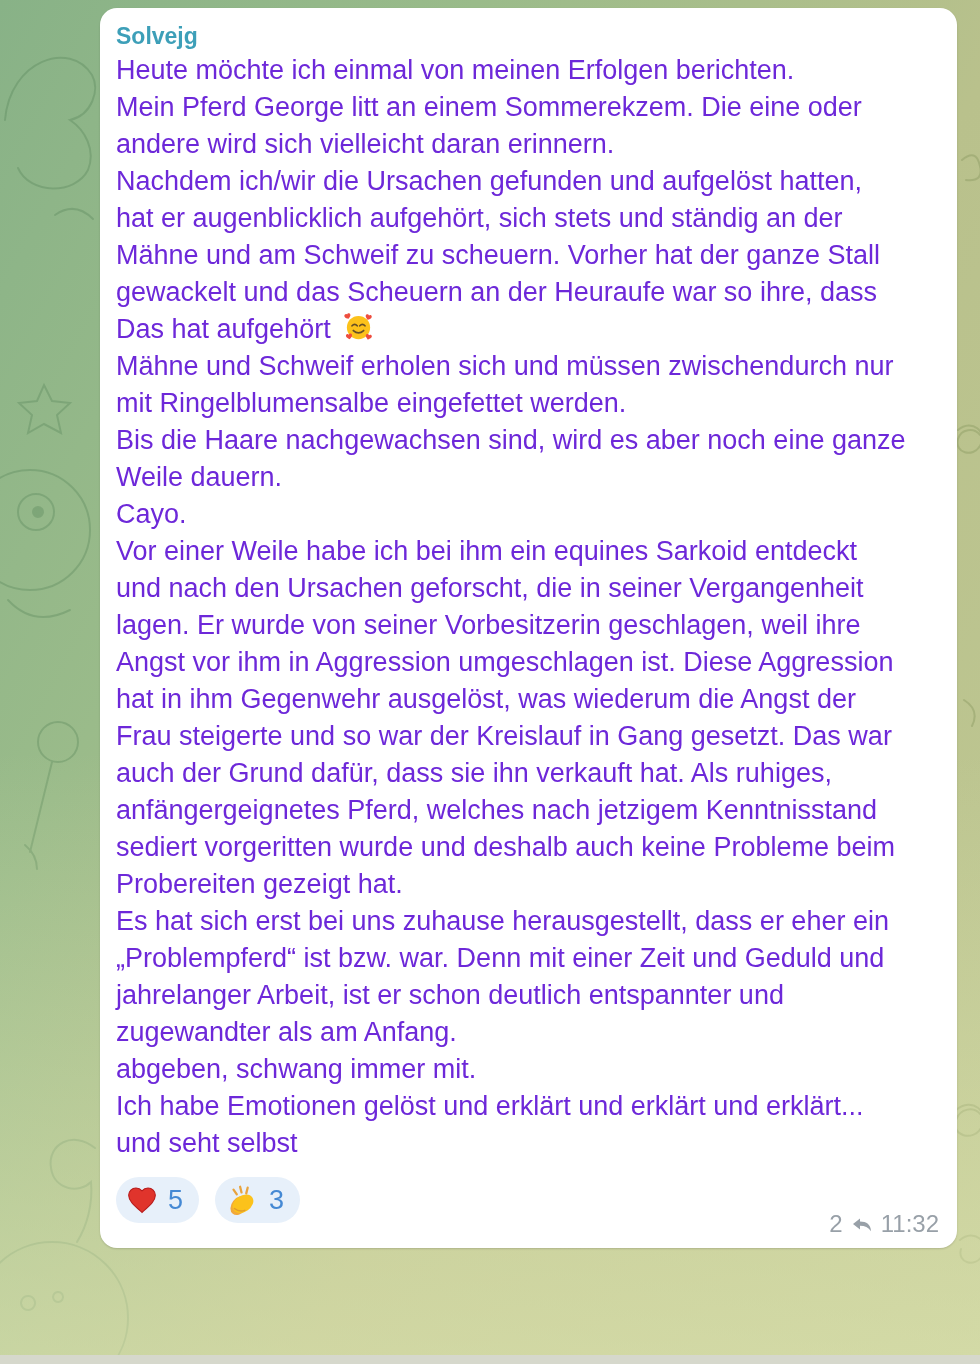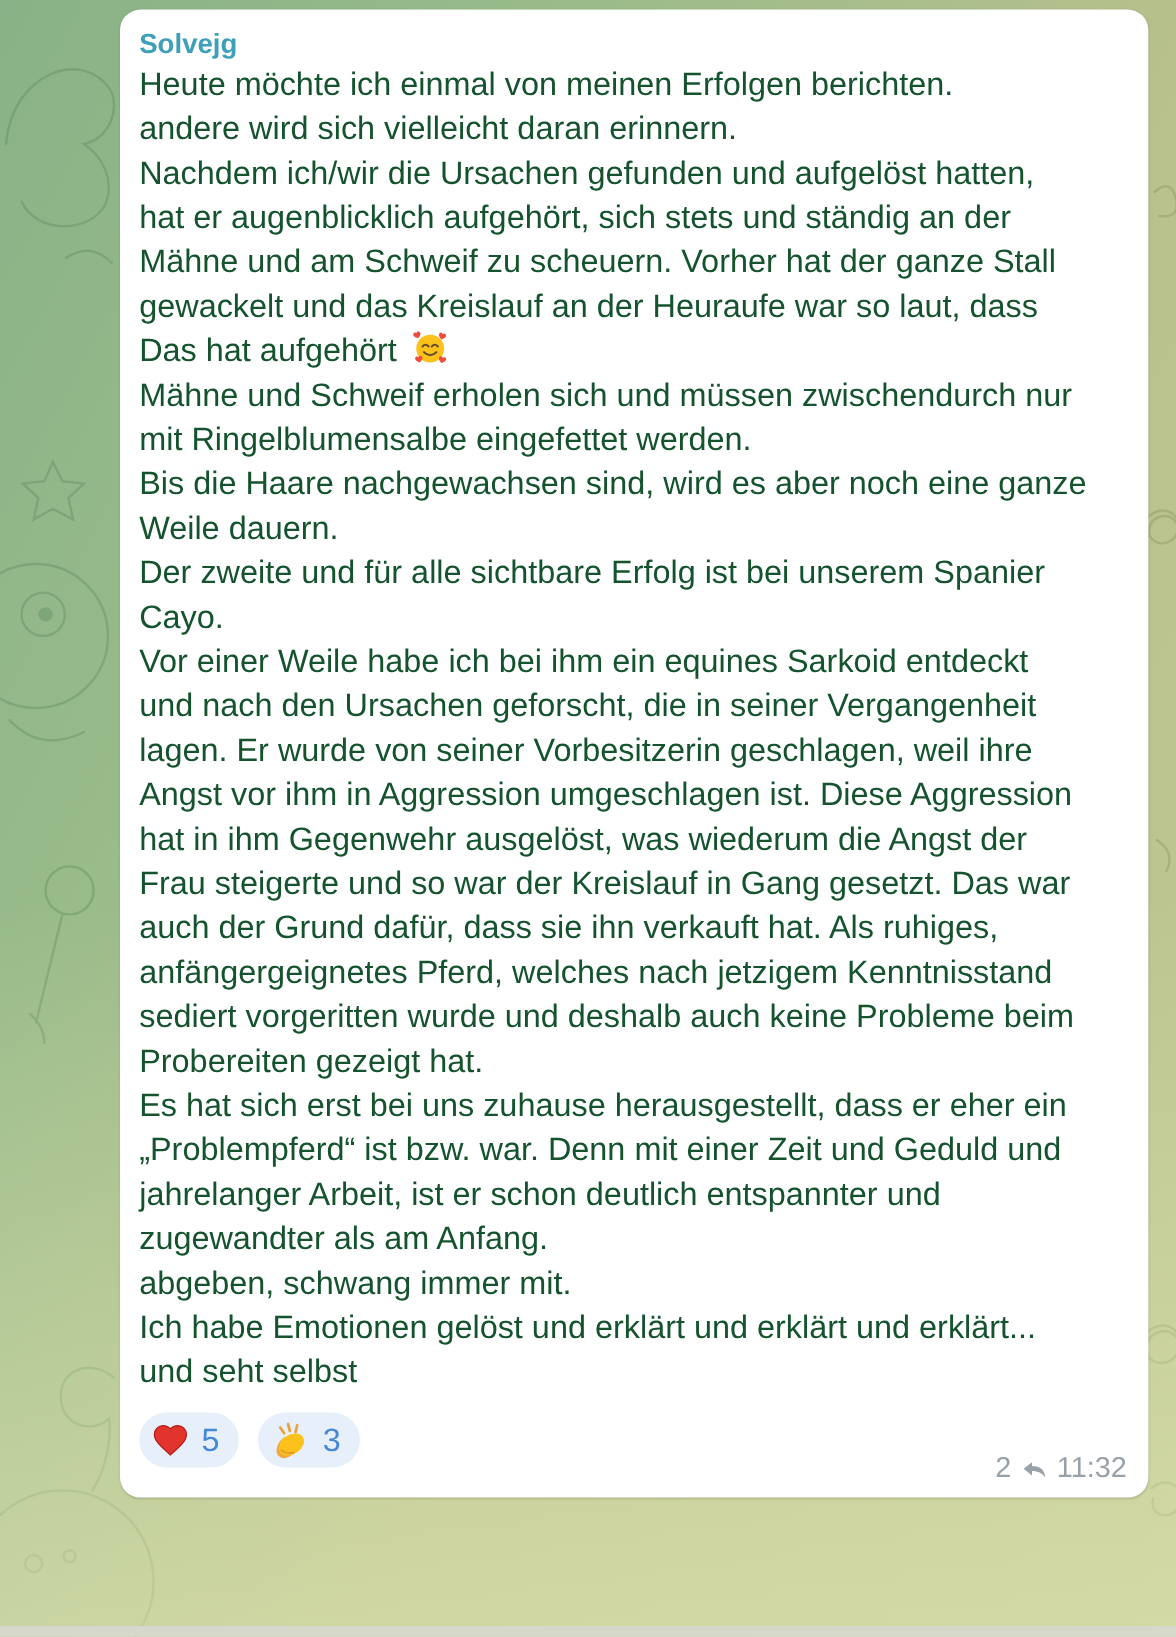--- a/index.html
+++ b/index.html
@@ -16,21 +16,21 @@
   .bubble{
     position:absolute;left:100px;top:8px;width:857px;height:1240px;
     background:#ffffff;border-radius:17px;
     box-shadow:0 1px 2px rgba(0,0,0,.15);
     box-sizing:border-box;padding:12px 20px 10px 16px;
   }
   .sender{
     font-size:23px;font-weight:700;color:#3d9fb8;line-height:32px;
     cursor:pointer;display:inline-block;
   }
-  .message{font-size:27px;line-height:37px;color:#14532d;}
+  .message{font-size:27px;line-height:37px;color:#6d28d9;}
   .msg-line{white-space:nowrap;}
   .msg-line .inline-emoji{vertical-align:-5px;margin-left:5px;}
   .reactions{display:flex;gap:16px;margin-top:15px;align-items:center;}
   .reaction-pill{
     display:inline-flex;align-items:center;gap:10px;
     background:#e7f0fa;border-radius:23px;height:46px;
     padding:0 16px 0 10px;cursor:pointer;
   }
   .reaction-count{color:#4589d4;font-size:27px;font-weight:500;}
   .meta{
@@ -70,44 +70,44 @@
     <path d="M960 1240 c 14 -12 30 2 22 16 c -7 12 -25 7 -21 -7"></path>
   </g>
 </svg>
 <div class="bg-lighten"></div>
 
 <div class="bubble">
   <div class="sender">Solvejg</div>
 
   <div class="message" id="message-lines">
       <div class="msg-line"><span>Heute möchte ich einmal von meinen Erfolgen berichten.</span></div>
+      <div class="msg-line"><span>Mein Pferd George litt an einem Sommerekzem. Die eine oder</span></div>
       <div class="msg-line"><span>andere wird sich vielleicht daran erinnern.</span></div>
       <div class="msg-line"><span>Nachdem ich/wir die Ursachen gefunden und aufgelöst hatten,</span></div>
       <div class="msg-line"><span>hat er augenblicklich aufgehört, sich stets und ständig an der</span></div>
       <div class="msg-line"><span>Mähne und am Schweif zu scheuern. Vorher hat der ganze Stall</span></div>
-      <div class="msg-line"><span>gewackelt und das Kreislauf an der Heuraufe war so laut, dass</span></div>
+      <div class="msg-line"><span>gewackelt und das Scheuern an der Heuraufe war so ihre, dass</span></div>
       <div class="msg-line"><span>Das hat aufgehört</span>
   <svg class="inline-emoji" width="31" height="31" viewBox="0 0 36 36">
     <circle cx="18" cy="18" r="13.5" fill="#fcc21b"></circle>
     <path d="M10.5 16 q3 -3.4 6 0" fill="none" stroke="#664f27" stroke-width="2" stroke-linecap="round"></path>
     <path d="M19.5 16 q3 -3.4 6 0" fill="none" stroke="#664f27" stroke-width="2" stroke-linecap="round"></path>
     <path d="M12 21.5 q6 5.5 12 0" fill="none" stroke="#664f27" stroke-width="2" stroke-linecap="round"></path>
     <g fill="#ee4d3e">
       <path transform="translate(1 3) rotate(-18)" d="M0 2.2 C0 .9 1 .1 2 .1 c.7 0 1.3.4 1.6 1 .3-.6.9-1 1.6-1 1 0 2 .8 2 2.1 0 1.8-2.4 3.3-3.6 4.2 C2.4 5.5 0 4 0 2.2 Z"></path>
       <path transform="translate(27 2) rotate(16)" d="M0 2.2 C0 .9 1 .1 2 .1 c.7 0 1.3.4 1.6 1 .3-.6.9-1 1.6-1 1 0 2 .8 2 2.1 0 1.8-2.4 3.3-3.6 4.2 C2.4 5.5 0 4 0 2.2 Z"></path>
       <path transform="translate(3 26) rotate(-12)" d="M0 2.2 C0 .9 1 .1 2 .1 c.7 0 1.3.4 1.6 1 .3-.6.9-1 1.6-1 1 0 2 .8 2 2.1 0 1.8-2.4 3.3-3.6 4.2 C2.4 5.5 0 4 0 2.2 Z"></path>
       <path transform="translate(27 25) rotate(14)" d="M0 2.2 C0 .9 1 .1 2 .1 c.7 0 1.3.4 1.6 1 .3-.6.9-1 1.6-1 1 0 2 .8 2 2.1 0 1.8-2.4 3.3-3.6 4.2 C2.4 5.5 0 4 0 2.2 Z"></path>
     </g>
   </svg>
 </div>
       <div class="msg-line"><span>Mähne und Schweif erholen sich und müssen zwischendurch nur</span></div>
       <div class="msg-line"><span>mit Ringelblumensalbe eingefettet werden.</span></div>
       <div class="msg-line"><span>Bis die Haare nachgewachsen sind, wird es aber noch eine ganze</span></div>
       <div class="msg-line"><span>Weile dauern.</span></div>
-      <div class="msg-line"><span>Der zweite und für alle sichtbare Erfolg ist bei unserem Spanier</span></div>
       <div class="msg-line"><span>Cayo.</span></div>
       <div class="msg-line"><span>Vor einer Weile habe ich bei ihm ein equines Sarkoid entdeckt</span></div>
       <div class="msg-line"><span>und nach den Ursachen geforscht, die in seiner Vergangenheit</span></div>
       <div class="msg-line"><span>lagen. Er wurde von seiner Vorbesitzerin geschlagen, weil ihre</span></div>
       <div class="msg-line"><span>Angst vor ihm in Aggression umgeschlagen ist. Diese Aggression</span></div>
       <div class="msg-line"><span>hat in ihm Gegenwehr ausgelöst, was wiederum die Angst der</span></div>
       <div class="msg-line"><span>Frau steigerte und so war der Kreislauf in Gang gesetzt. Das war</span></div>
       <div class="msg-line"><span>auch der Grund dafür, dass sie ihn verkauft hat. Als ruhiges,</span></div>
       <div class="msg-line"><span>anfängergeignetes Pferd, welches nach jetzigem Kenntnisstand</span></div>
       <div class="msg-line"><span>sediert vorgeritten wurde und deshalb auch keine Probleme beim</span></div>

